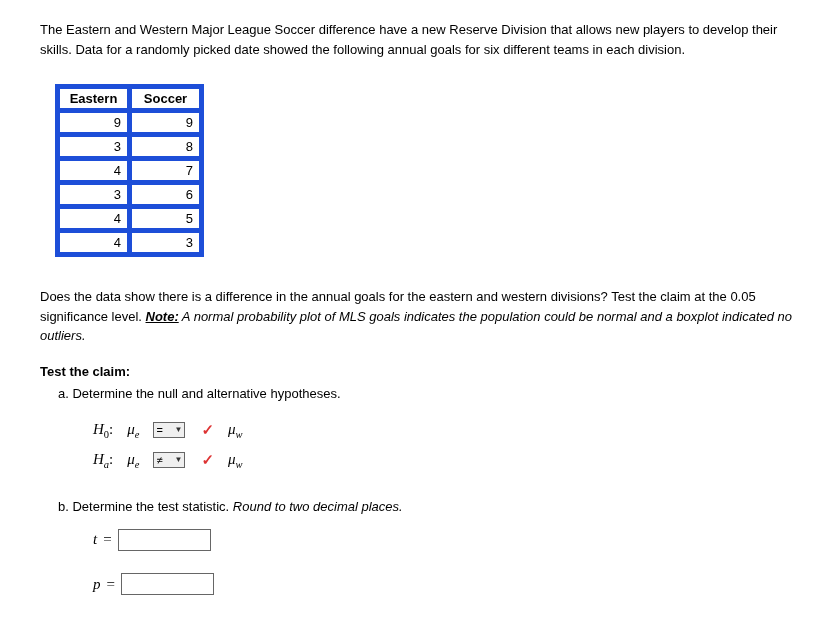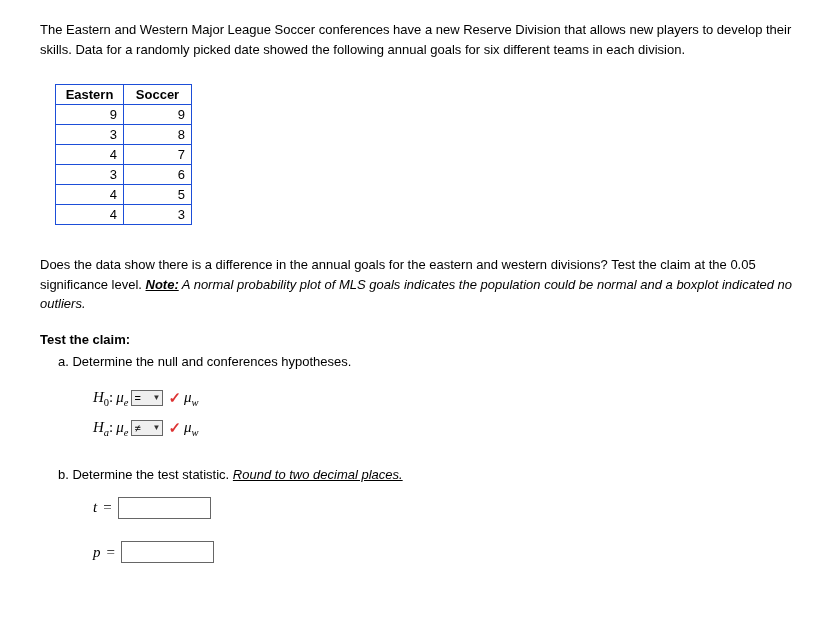--- a/index.html
+++ b/index.html
@@ -15,21 +15,21 @@
     .intro {
       line-height: 1.5;
       margin-bottom: 25px;
     }
     .data-table {
       border-collapse: collapse;
       margin-left: 15px;
       margin-bottom: 30px;
     }
     .data-table th, .data-table td {
-      border: 1px solid #1d4ed8;
+      border: 5px solid #1d4ed8;
       padding: 2px 6px;
       font-size: 13px;
       min-width: 55px;
       text-align: right;
     }
     .data-table th {
       font-weight: bold;
       text-align: center;
     }
     .question {
@@ -55,21 +55,21 @@
     .hyp-block {
       margin-left: 35px;
       margin-top: 12px;
       line-height: 1.9;
       font-family: 'Times New Roman', serif;
       font-size: 15px;
     }
     .hyp-line {
       display: flex;
       align-items: center;
-      gap: 3px;
+      gap: 14px;
     }
     .mu-sub {
       font-style: italic;
     }
     .sub {
       font-size: 0.7em;
       vertical-align: sub;
     }
     .sel {
       display: inline-flex;
@@ -108,27 +108,26 @@
       background: #fff;
       width: 85px;
       height: 18px;
       font-size: 12px;
       padding: 1px 3px;
       font-family: Verdana, sans-serif;
       font-style: normal;
     }
     .ital {
       font-style: italic;
-      text-decoration: underline;
     }
   </style>
 </head>
 <body>
 
-<div class="intro">The Eastern and Western Major League Soccer conferences have a new Reserve Division that allows new players to develop their skills. Data for a randomly picked date showed the following annual goals for six different teams in each division.</div>
+<div class="intro">The Eastern and Western Major League Soccer difference have a new Reserve Division that allows new players to develop their skills. Data for a randomly picked date showed the following annual goals for six different teams in each division.</div>
 
 <table class="data-table">
   <thead>
     <tr>
       <th>Eastern</th>
       <th>Soccer</th>
     </tr>
   </thead>
   <tbody>
     <tr>
@@ -158,21 +157,21 @@
   </tbody>
 </table>
 
 <div class="question">
   <span>Does the data show there is a difference in the annual goals for the eastern and western divisions? Test the claim at the 0.05 significance level. </span><span class="note"><span class="bolded">Note:</span><span> A normal probability plot of MLS goals indicates the population could be normal and a boxplot indicated no outliers.</span></span>
 </div>
 
 <div class="section-heading">Test the claim:</div>
 
 <div class="subpart">
-  <div>a. Determine the null and conferences hypotheses.</div>
+  <div>a. Determine the null and alternative hypotheses.</div>
   <div class="hyp-block">
     <div class="hyp-line">
       <span><span class="mu-sub">H</span><span class="sub">0</span>:</span>
       <span><span class="mu-sub">μ</span><span class="sub mu-sub">e</span></span>
       <span class="sel">
         <span>=</span>
         <span class="chev">▼</span>
       </span>
       <span class="check">✓</span>
       <span><span class="mu-sub">μ</span><span class="sub mu-sub">w</span></span>

